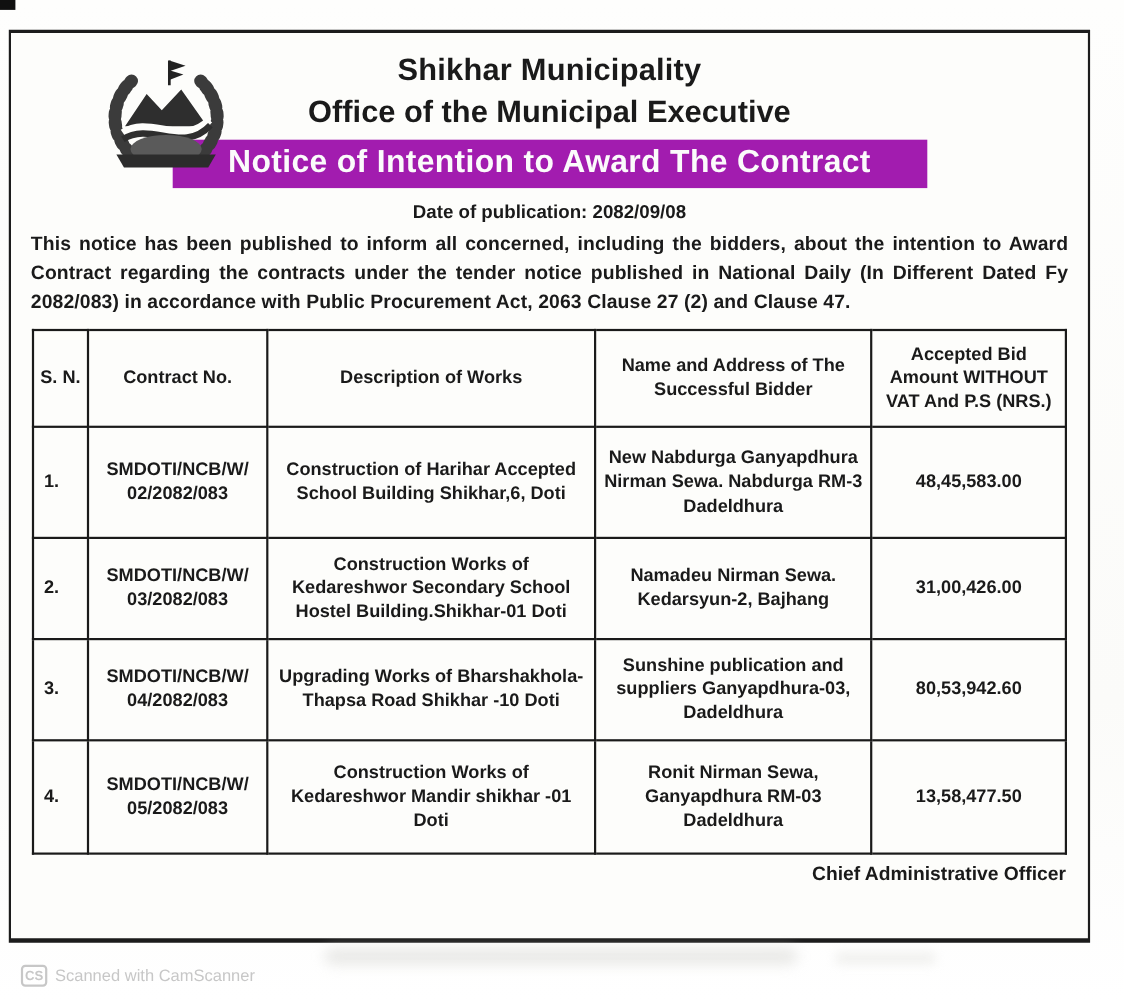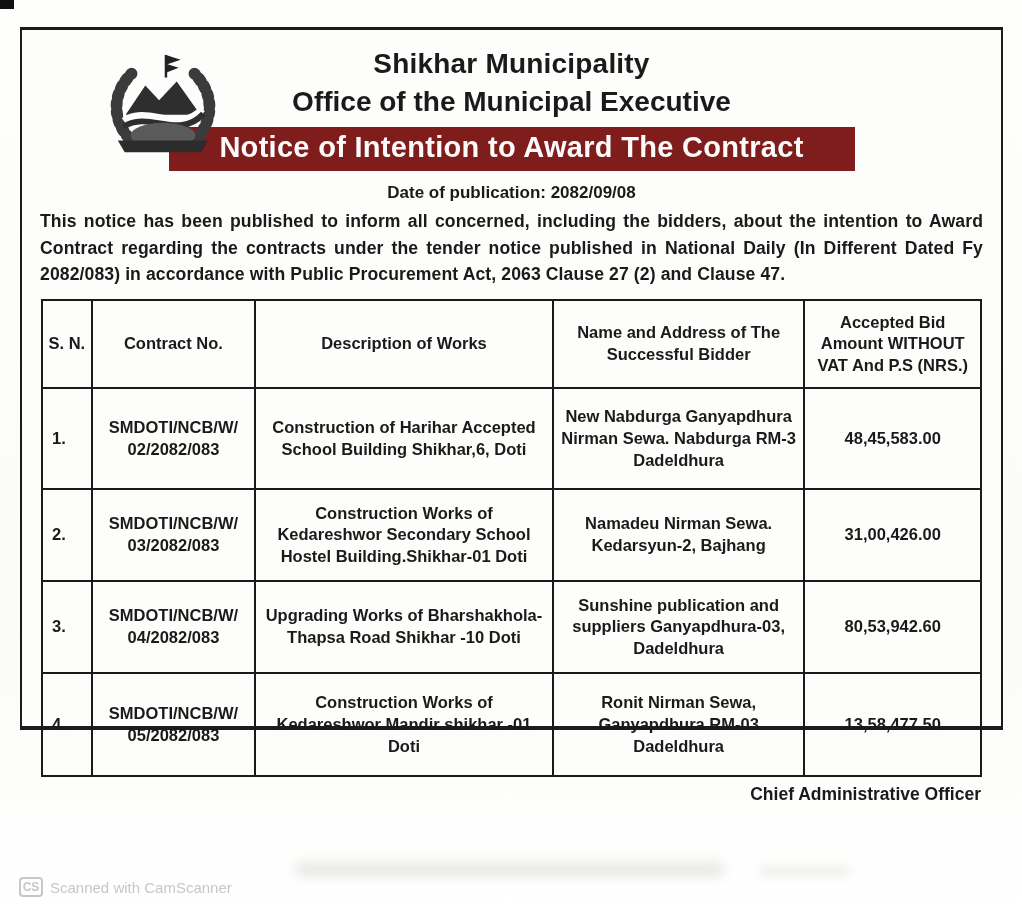--- a/index.html
+++ b/index.html
@@ -19,42 +19,42 @@
   }
   .corner-mark {
     position: absolute;
     top: 0; left: 0;
     width: 14px; height: 9px;
     background: #101010;
   }
   
   .doc-frame {
     position: absolute;
-    left: 20px; top: 27px;
-    width: 983px; height: 703px;
+    left: 8px; top: 27px;
+    width: 983px; height: 830px;
     border: 2px solid #1c1c1c;
     border-top-width: 3px;
     border-bottom-width: 4px;
     background: #fdfdfb;
     padding: 6px 18px 0 18px;
   }
   
   .doc-header { position: relative; text-align: center; }
   .emblem {
     position: absolute;
     left: 62px; top: 4px;
     width: 122px; height: 110px;
   }
   .title-main   { font-size: 28px; font-weight: 700; letter-spacing: 0.2px; margin-top: 12px; }
   .title-office { font-size: 28px; font-weight: 700; margin-top: 6px; }
   .title-place  { font-size: 19px; font-weight: 700; margin-top: 8px; }
   .banner-wrap { margin-top: 9px; text-align: center; }
   .banner {
     display: inline-block;
-    background: #7f1d1d;
+    background: #a21caf;
     color: #fbfbfb;
     font-size: 29px;
     font-weight: 700;
     letter-spacing: 0.3px;
     padding: 4px 30px 7px 30px;
     min-width: 686px;
   }
   .pub-date {
     text-align: center;
     font-size: 17px;

